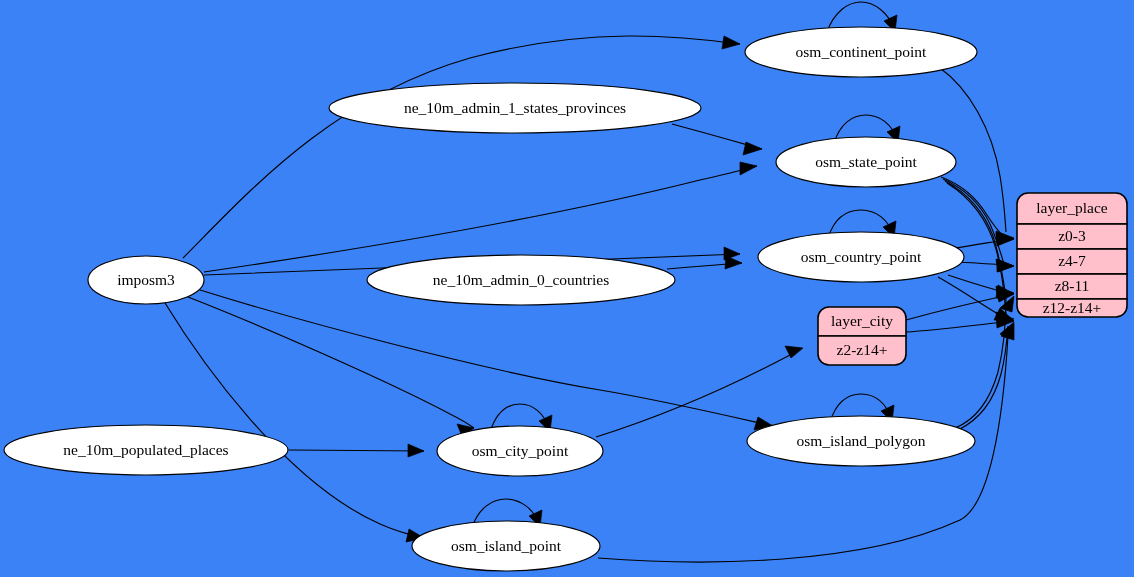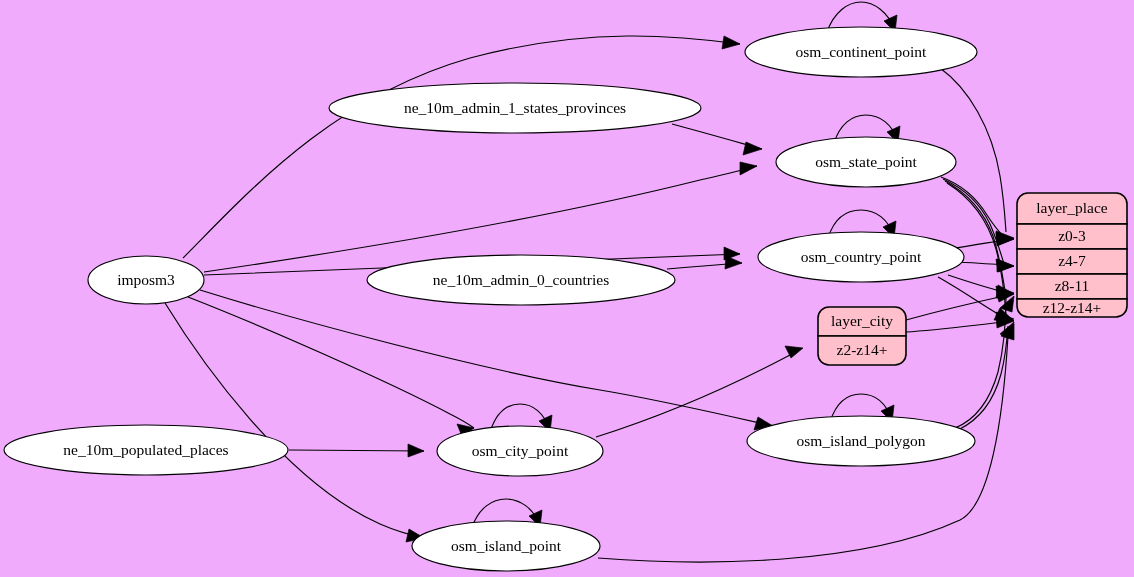--- a/index.html
+++ b/index.html
@@ -4,21 +4,21 @@
 <style>
   html, body {
     margin: 0;
     padding: 0;
     background: #ffffff;
   }
   #graph-root {
     position: relative;
     width: 1134px;
     height: 577px;
-    background: #f0abfc;
+    background: #3b82f6;
     font-family: "Liberation Serif", "DejaVu Serif", serif;
     overflow: hidden;
   }
   svg#graph-canvas {
     position: absolute;
     top: 0; left: 0;
     width: 1134px;
     height: 577px;
     display: block;
   }

